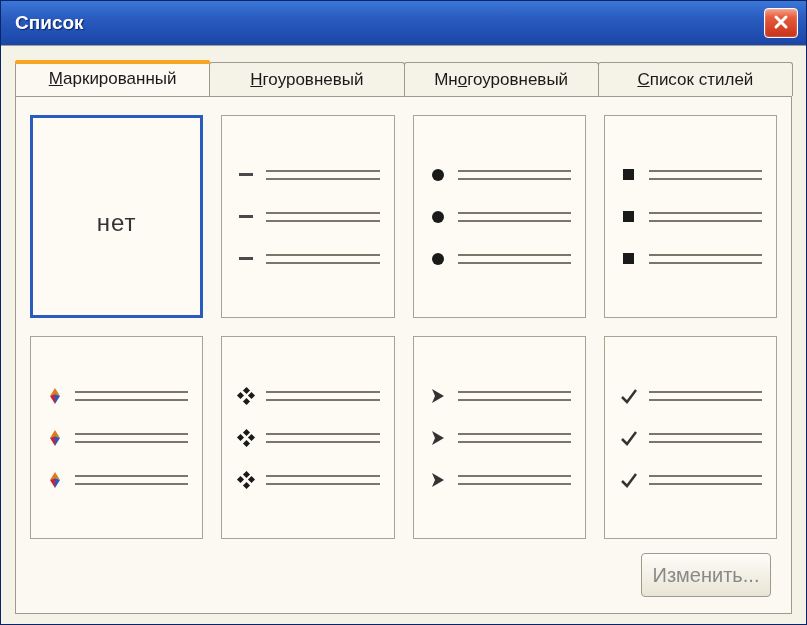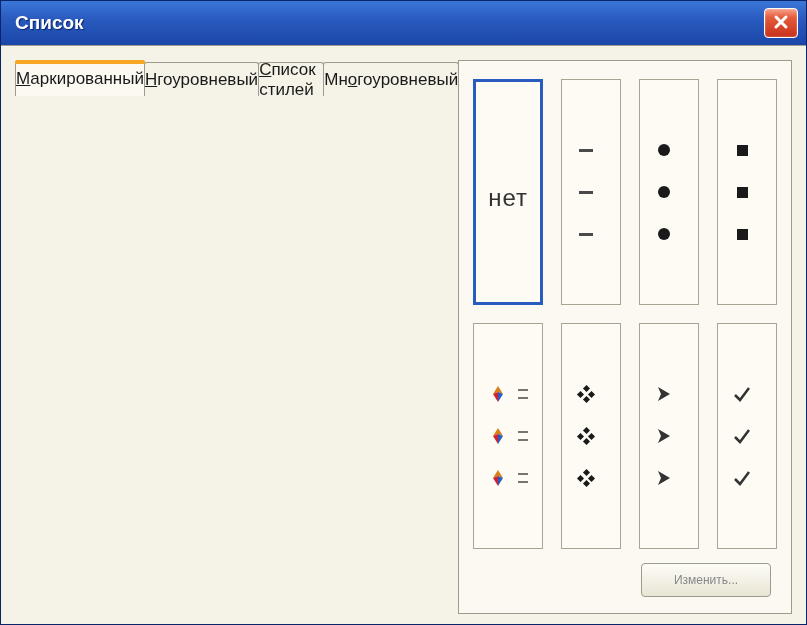--- a/index.html
+++ b/index.html
@@ -46,21 +46,21 @@
     cursor: pointer;
     box-shadow: inset 0 0 2px rgba(255,255,255,.5);
   }
   .close-btn svg { width: 16px; height: 16px; }
 
   .client {
     flex: 1;
     background: #f5f2e7;
     padding: 14px 14px 10px 14px;
     display: flex;
-    flex-direction: row;
+    flex-direction: column;
     border-top: 1px solid #a0a090;
   }
 
   .tabstrip {
     display: flex;
     align-items: flex-end;
     height: 36px;
   }
   .tab {
     flex: 1;
@@ -158,25 +158,25 @@
     flex-shrink: 0;
   }
 
   .footer {
     display: flex;
     justify-content: flex-end;
     padding: 14px 6px 2px 6px;
   }
   .btn {
     min-width: 130px;
-    height: 34px;
+    height: 44px;
     border: 1px solid #9e9a8d;
     border-radius: 4px;
     background: linear-gradient(to bottom, #fdfcf7 0%, #e9e5d5 100%);
-    font-size: 12px;
+    font-size: 20px;
     color: #888;
     display: flex;
     align-items: center;
     justify-content: center;
     cursor: pointer;
   }
 
   
   .ic-dash { width: 14px; height: 3px; background: #4a4a4a; }
   .ic-disc { width: 12px; height: 12px; background: #1a1a1a; border-radius: 50%; }
@@ -212,24 +212,24 @@
 
   <div class="client">
     <div class="tabstrip">
       <div class="tab active">
         <span><span></span><span class="ul">М</span><span>аркированный</span></span>
       </div>
       <div class="tab">
         <span><span></span><span class="ul">Н</span><span>гоуровневый</span></span>
       </div>
       <div class="tab">
-        <span><span></span><span class="ul">С</span><span>писок стилей</span></span>
+        <span><span>Мн</span><span class="ul">о</span><span>гоуровневый</span></span>
       </div>
       <div class="tab">
-        <span><span>Мн</span><span class="ul">о</span><span>гоуровневый</span></span>
+        <span><span></span><span class="ul">С</span><span>писок стилей</span></span>
       </div>
     </div>
 
     <div class="tabpage">
       <div class="grid">
 
         <div class="opt selected">
           <div class="none-label">нет</div>
         </div>
 

